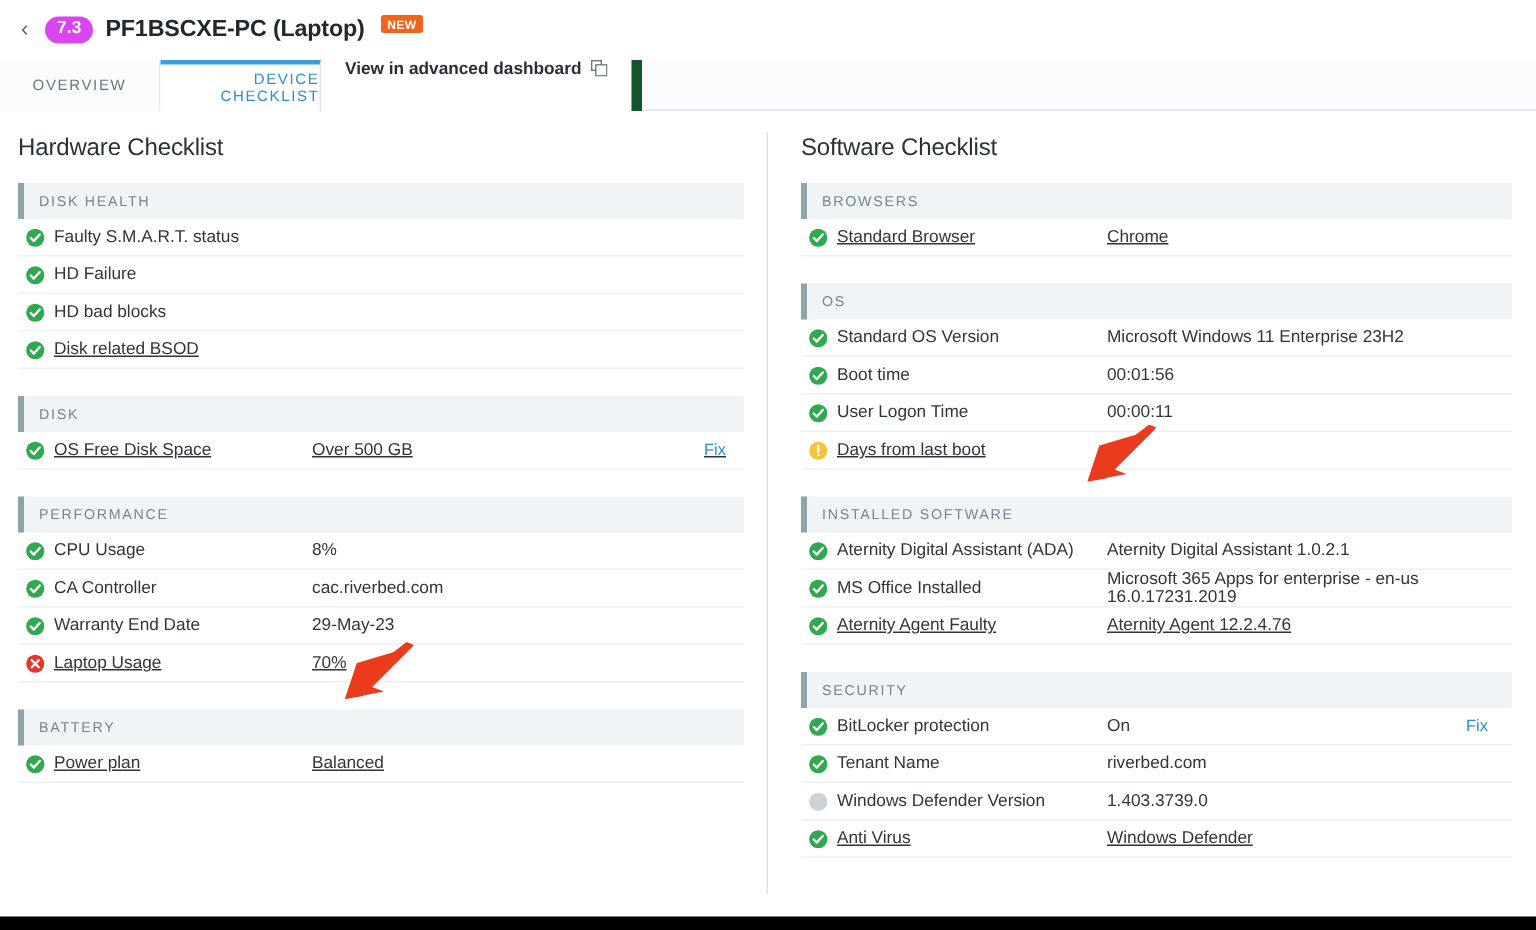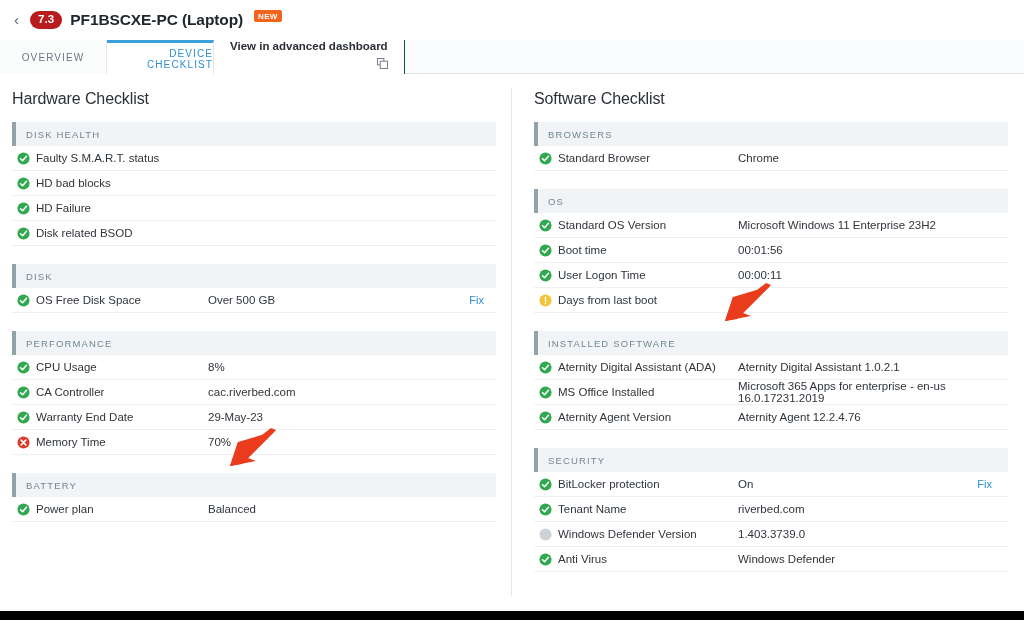--- a/index.html
+++ b/index.html
@@ -14,21 +14,21 @@
   
   .header {
     height: 40px; display: flex; align-items: center;
     padding-left: 14px; gap: 8px;
   }
   .back-chevron {
     font-size: 15px; color: #5a6672; line-height: 1;
     padding: 0 3px 2px 0; cursor: pointer; font-weight: 400;
   }
   .score-badge {
-    background: #b91c1c; color: #fff; font-size: 11.5px; font-weight: 700;
+    background: #d946ef; color: #fff; font-size: 11.5px; font-weight: 700;
     border-radius: 9px; padding: 2px 8px 3px; line-height: 1.1;
     letter-spacing: .1px;
   }
   .device-title {
     font-size: 15.5px; color: #20272e; font-weight: 700; letter-spacing: -.1px;
   }
   .new-badge {
     background: #f2631c; color: #fff; font-size: 8px; font-weight: 700;
     padding: 2px 4px 1px; border-radius: 2px; letter-spacing: .3px;
     margin-left: 3px; position: relative; top: -4px;
@@ -44,24 +44,24 @@
     font-size: 10px; letter-spacing: 1.1px; color: #6b7680;
     background: #fbfcfc; border-right: 1px solid #e4e8ec;
     cursor: pointer; height: 34px;
   }
   .tab.active {
     background: #ffffff; color: #2a8fd4; border-top: 3px solid #3a9fdc;
     border-right: 1px solid #e4e8ec; border-bottom: 1px solid #fff;
     height: 35px; margin-bottom: -1px; text-align: right;
   }
   .adv-link {
-    display: flex; align-items: flex-end; gap: 6px;
+    display: flex; align-items: flex-start; gap: 6px;
     padding: 0 16px; font-size: 11.5px; color: #2a2f36; font-weight: 600;
     cursor: pointer; background: #fff;
-    border-right: 1px solid #14532d; height: 34px; flex-direction: column;
+    border-right: 7px solid #14532d; height: 34px;
   }
   .ext-icon { display:flex; align-items:center; color:#6d7680; }
 
   
   .content { display: flex; padding: 16px 0 0 0; height: 538px; }
   .col { padding: 0 16px 0 12px; position: relative; }
   .col-left  { width: 512px; }
   .col-right { width: 512px; padding-left: 22px; }
   .col-divider {
     position: absolute; left: 511px; top: 88px; width: 1px; height: 508px;
@@ -77,21 +77,21 @@
     background: #f0f4f7; height: 24px; display: flex; align-items: center;
     border-left: 4px solid #8fa3a8;
     padding-left: 10px;
     font-size: 9.5px; letter-spacing: 1.15px; color: #74858f; font-weight: 400;
   }
   .row {
     display: flex; align-items: center; height: 25px;
     border-bottom: 1px solid #eef0f2;
     font-size: 11.5px; color: #2f353b;
   }
-  .row:last-child { border-bottom: 1px solid #eef0f2; }
+  .row:last-child { border-bottom: 1px solid #eef0f2; text-decoration: underline; }
   .row-icon { width: 24px; display: flex; align-items: center; padding-left: 5px; }
   .row-label { width: 172px; color: #2f353b; }
   .col-right .row-label { width: 180px; }
   .row-value { flex: 1; color: #2f353b; }
   .row-fix {
     color: #2a8fd4; font-size: 11px; padding-right: 12px; cursor: pointer;
   }
   .col-right .row-fix { padding-right: 16px; }
 
   .ico { width: 13px; height: 13px; display: block; }
@@ -148,31 +148,31 @@
               <div class="row-label">Faulty S.M.A.R.T. status</div>
               <div class="row-value"></div>
             </div>
             <div class="row">
               <div class="row-icon">
                 <svg class="ico" viewBox="0 0 14 14">
                   <circle cx="7" cy="7" r="6.5" fill="#2fa84f"></circle>
                   <path d="M3.8 7.2 L6 9.4 L10.2 4.6" stroke="#fff" stroke-width="1.7" fill="none" stroke-linecap="round" stroke-linejoin="round"></path>
                 </svg>
               </div>
+              <div class="row-label">HD Failure</div>
+              <div class="row-value"></div>
+            </div>
+            <div class="row">
+              <div class="row-icon">
+                <svg class="ico" viewBox="0 0 14 14">
+                  <circle cx="7" cy="7" r="6.5" fill="#2fa84f"></circle>
+                  <path d="M3.8 7.2 L6 9.4 L10.2 4.6" stroke="#fff" stroke-width="1.7" fill="none" stroke-linecap="round" stroke-linejoin="round"></path>
+                </svg>
+              </div>
               <div class="row-label">HD bad blocks</div>
-              <div class="row-value"></div>
-            </div>
-            <div class="row">
-              <div class="row-icon">
-                <svg class="ico" viewBox="0 0 14 14">
-                  <circle cx="7" cy="7" r="6.5" fill="#2fa84f"></circle>
-                  <path d="M3.8 7.2 L6 9.4 L10.2 4.6" stroke="#fff" stroke-width="1.7" fill="none" stroke-linecap="round" stroke-linejoin="round"></path>
-                </svg>
-              </div>
-              <div class="row-label">HD Failure</div>
               <div class="row-value"></div>
             </div>
             <div class="row">
               <div class="row-icon">
                 <svg class="ico" viewBox="0 0 14 14">
                   <circle cx="7" cy="7" r="6.5" fill="#2fa84f"></circle>
                   <path d="M3.8 7.2 L6 9.4 L10.2 4.6" stroke="#fff" stroke-width="1.7" fill="none" stroke-linecap="round" stroke-linejoin="round"></path>
                 </svg>
               </div>
               <div class="row-label">Disk related BSOD</div>
@@ -225,21 +225,21 @@
               <div class="row-label">Warranty End Date</div>
               <div class="row-value">29-May-23</div>
             </div>
             <div class="row">
               <div class="row-icon">
                 <svg class="ico" viewBox="0 0 14 14">
                   <circle cx="7" cy="7" r="6.5" fill="#e0392b"></circle>
                   <path d="M4.5 4.5 L9.5 9.5 M9.5 4.5 L4.5 9.5" stroke="#fff" stroke-width="1.7" stroke-linecap="round"></path>
                 </svg>
               </div>
-              <div class="row-label">Memory Time</div>
+              <div class="row-label">Laptop Usage</div>
               <div class="row-value">70%</div>
             </div>
           </div>
           <div class="section">
             <div class="section-head">BATTERY</div>
             <div class="row">
               <div class="row-icon">
                 <svg class="ico" viewBox="0 0 14 14">
                   <circle cx="7" cy="7" r="6.5" fill="#2fa84f"></circle>
                   <path d="M3.8 7.2 L6 9.4 L10.2 4.6" stroke="#fff" stroke-width="1.7" fill="none" stroke-linecap="round" stroke-linejoin="round"></path>
@@ -333,21 +333,21 @@
               <div class="row-label">MS Office Installed</div>
               <div class="row-value">Microsoft 365 Apps for enterprise - en-us 16.0.17231.2019</div>
             </div>
             <div class="row">
               <div class="row-icon">
                 <svg class="ico" viewBox="0 0 14 14">
                   <circle cx="7" cy="7" r="6.5" fill="#2fa84f"></circle>
                   <path d="M3.8 7.2 L6 9.4 L10.2 4.6" stroke="#fff" stroke-width="1.7" fill="none" stroke-linecap="round" stroke-linejoin="round"></path>
                 </svg>
               </div>
-              <div class="row-label">Aternity Agent Version</div>
+              <div class="row-label">Aternity Agent Faulty</div>
               <div class="row-value">Aternity Agent 12.2.4.76</div>
             </div>
           </div>
           <div class="section">
             <div class="section-head">SECURITY</div>
             <div class="row">
               <div class="row-icon">
                 <svg class="ico" viewBox="0 0 14 14">
                   <circle cx="7" cy="7" r="6.5" fill="#2fa84f"></circle>
                   <path d="M3.8 7.2 L6 9.4 L10.2 4.6" stroke="#fff" stroke-width="1.7" fill="none" stroke-linecap="round" stroke-linejoin="round"></path>

